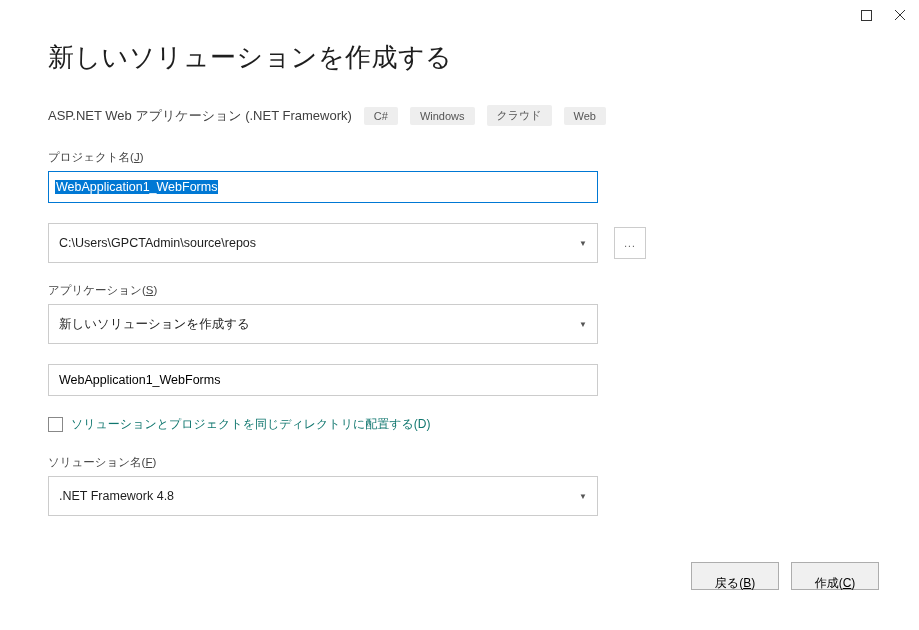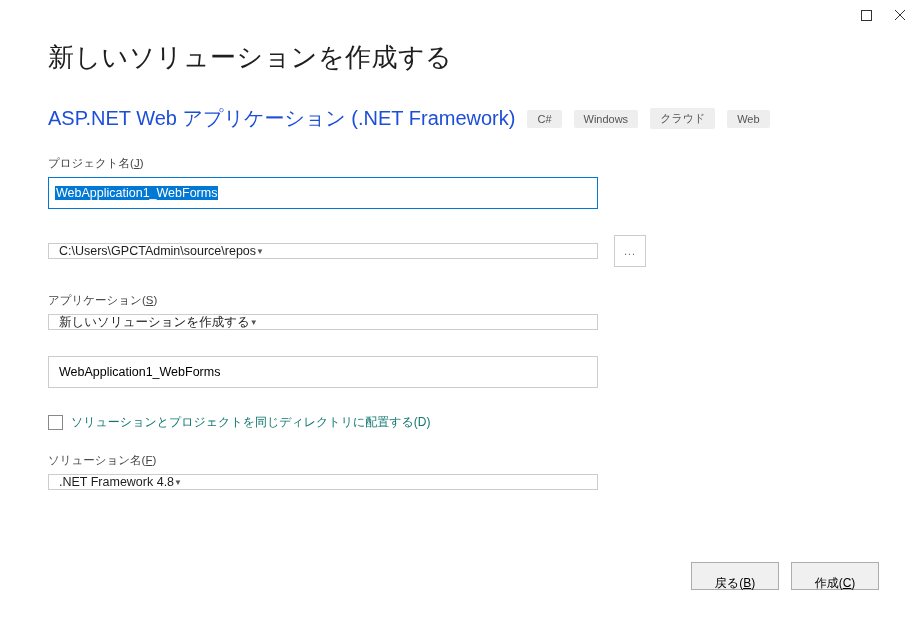--- a/index.html
+++ b/index.html
@@ -37,33 +37,33 @@
       margin-bottom: 30px;
       letter-spacing: 0.5px;
     }
     .subtitle-row {
       display: flex;
       align-items: center;
       gap: 12px;
       margin-bottom: 24px;
     }
     .subtitle {
-      font-size: 20px;
+      font-size: 13px;
       font-weight: 400;
-      color: #1d4ed8;
+      color: #404040;
     }
     .tag {
       background: #eeeeee;
       color: #555;
       padding: 3px 10px;
       font-size: 11px;
       border-radius: 2px;
     }
     .field-group {
-      margin-bottom: 26px;
+      margin-bottom: 20px;
     }
     .field-label {
       font-size: 11.5px;
       color: #444;
       margin-bottom: 6px;
       display: flex;
       align-items: center;
       gap: 6px;
     }
     .field-label .underline {
@@ -105,25 +105,25 @@
       color: #fff;
       padding: 0 1px;
     }
     .combo-row {
       display: flex;
       align-items: center;
       gap: 16px;
     }
     .combo {
       width: 550px;
-      height: 16px;
+      height: 40px;
       border: 1px solid #ccc;
       display: flex;
       align-items: center;
-      justify-content: flex-start;
+      justify-content: space-between;
       padding: 0 10px;
       font-size: 12.5px;
       cursor: pointer;
       background: #fff;
     }
     .combo .caret {
       font-size: 8px;
       color: #555;
     }
     .browse-btn {

